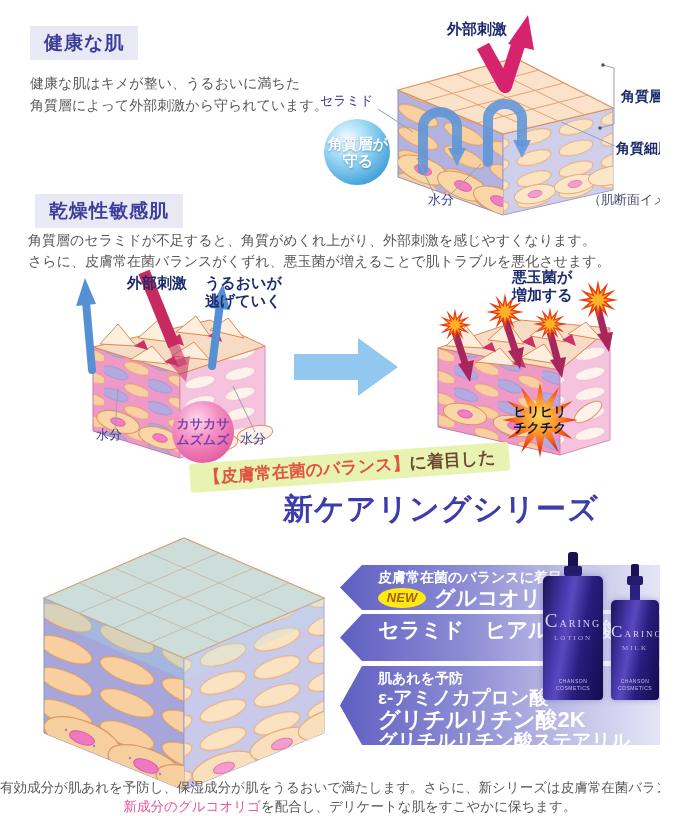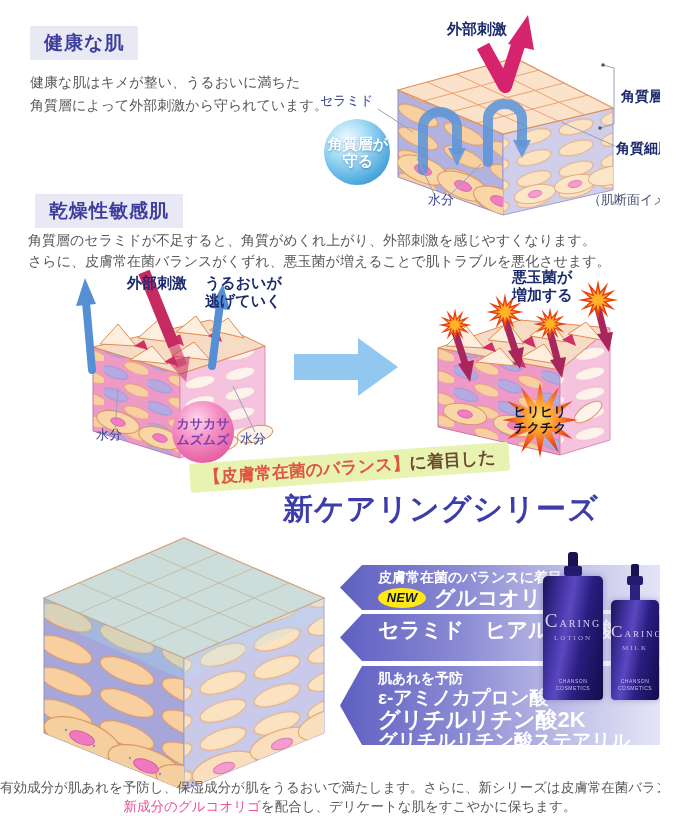--- a/index.html
+++ b/index.html
@@ -19,21 +19,21 @@
   .tagline{transform:rotate(-4deg);transform-origin:left center;background:#e8f3b2;
            padding:3px 14px;font-size:17px;font-weight:bold;white-space:nowrap;border-radius:3px;}
   .tagline .hl{color:#e05540;}
   .tagline .rest{color:#6d4a2f;}
   .big-title{color:#3c3caa;font-size:30px;font-weight:bold;letter-spacing:1px;white-space:nowrap;}
   .banner{clip-path:polygon(0 50%, 22px 0, 100% 0, 100% 100%, 22px 100%);
           background:linear-gradient(90deg,#5f5fc2 0%,#8b8bd4 34%,#c7c7ea 68%,#efeffb 96%);
           color:#ffffff;padding-left:38px;box-sizing:border-box;}
   .banner .l1{font-size:14px;font-weight:bold;white-space:nowrap;}
   .banner .l2{font-size:21px;font-weight:bold;white-space:nowrap;line-height:1.05;}
-  .badge{display:inline-block;background:#ffe813;color:#0f172a;font-weight:bold;font-style:italic;
+  .badge{display:inline-block;background:#ffe813;color:#a16207;font-weight:bold;font-style:italic;
          font-size:13px;width:48px;height:20px;line-height:20px;text-align:center;border-radius:50%;
          vertical-align:3px;margin-right:8px;}
   .arrow-right{width:0;height:0;border-top:29px solid transparent;border-bottom:29px solid transparent;
                border-left:40px solid #92c7ef;}
   .bottle{position:absolute;}
   .bottle .bbody{position:absolute;background:linear-gradient(100deg,#1a1258 0%,#4a39ae 30%,#5b48c0 40%,#2a1d80 62%,#120c48 100%);
                  border-radius:5px 5px 4px 4px;box-shadow:0 0 6px rgba(60,40,140,.35);}
   .bottle .brand{font-family:"Liberation Serif","DejaVu Serif",serif;color:#d9d3f3;text-align:center;
                  letter-spacing:2px;font-size:10px;}
   .bottle .brand::first-letter{font-size:1.9em;}
@@ -44,21 +44,21 @@
   .footer-line{width:700px;text-align:center;color:#595959;font-size:13.5px;white-space:nowrap;}
   .footer-line .pink{color:#e8549a;margin-top:45px;}
   svg{display:block;}
 </style>
 </head>
 <body>
 
 <div class="page">
 
   <div class="abs heading" style="left:30px;top:26px;">健康な肌</div>
-  <div class="abs para" style="left:30px;top:72px;font-family:Liberation Mono, monospace;">健康な肌はキメが整い、うるおいに満ちた</div>
+  <div class="abs para" style="left:30px;top:72px;">健康な肌はキメが整い、うるおいに満ちた</div>
   <div class="abs para" style="left:30px;top:94px;">角質層によって外部刺激から守られています。</div>
 
   <svg class="abs" style="left:303px;top:12px;" width="395" height="205" viewBox="0 0 395 205">
     <defs>
       <polygon id="spark" points="14,0 5.8,1.6 12.1,7 4.2,4.2 7,12.1 1.6,5.8 0,14 -1.6,5.8 -7,12.1 -4.2,4.2 -12.1,7 -5.8,1.6 -14,0 -5.8,-1.6 -12.1,-7 -4.2,-4.2 -7,-12.1 -1.6,-5.8 0,-14 1.6,-5.8 7,-12.1 4.2,-4.2 12.1,-7 5.8,-1.6"></polygon>
       <radialGradient id="gBall" cx="35%" cy="30%" r="75%">
         <stop offset="0%" stop-color="#f2fbff"></stop>
           <stop offset="40%" stop-color="#a6ddf6"></stop>
         <stop offset="100%" stop-color="#3e9fd9"></stop>
       </radialGradient>

